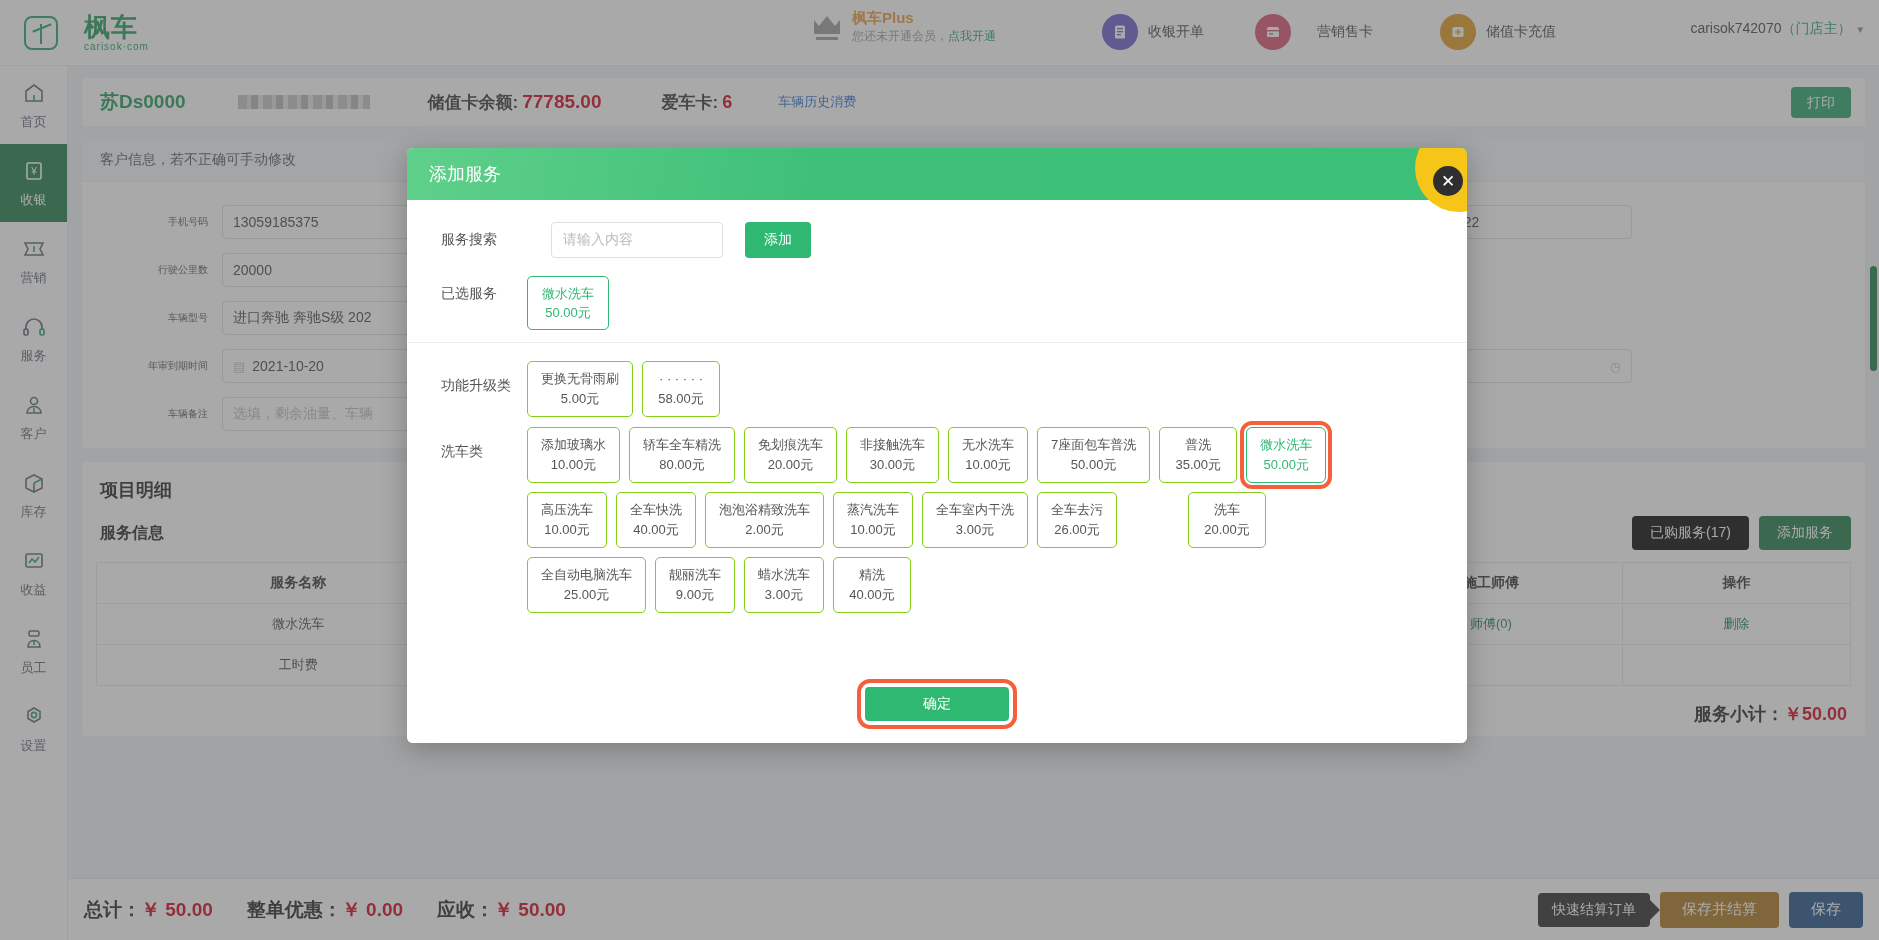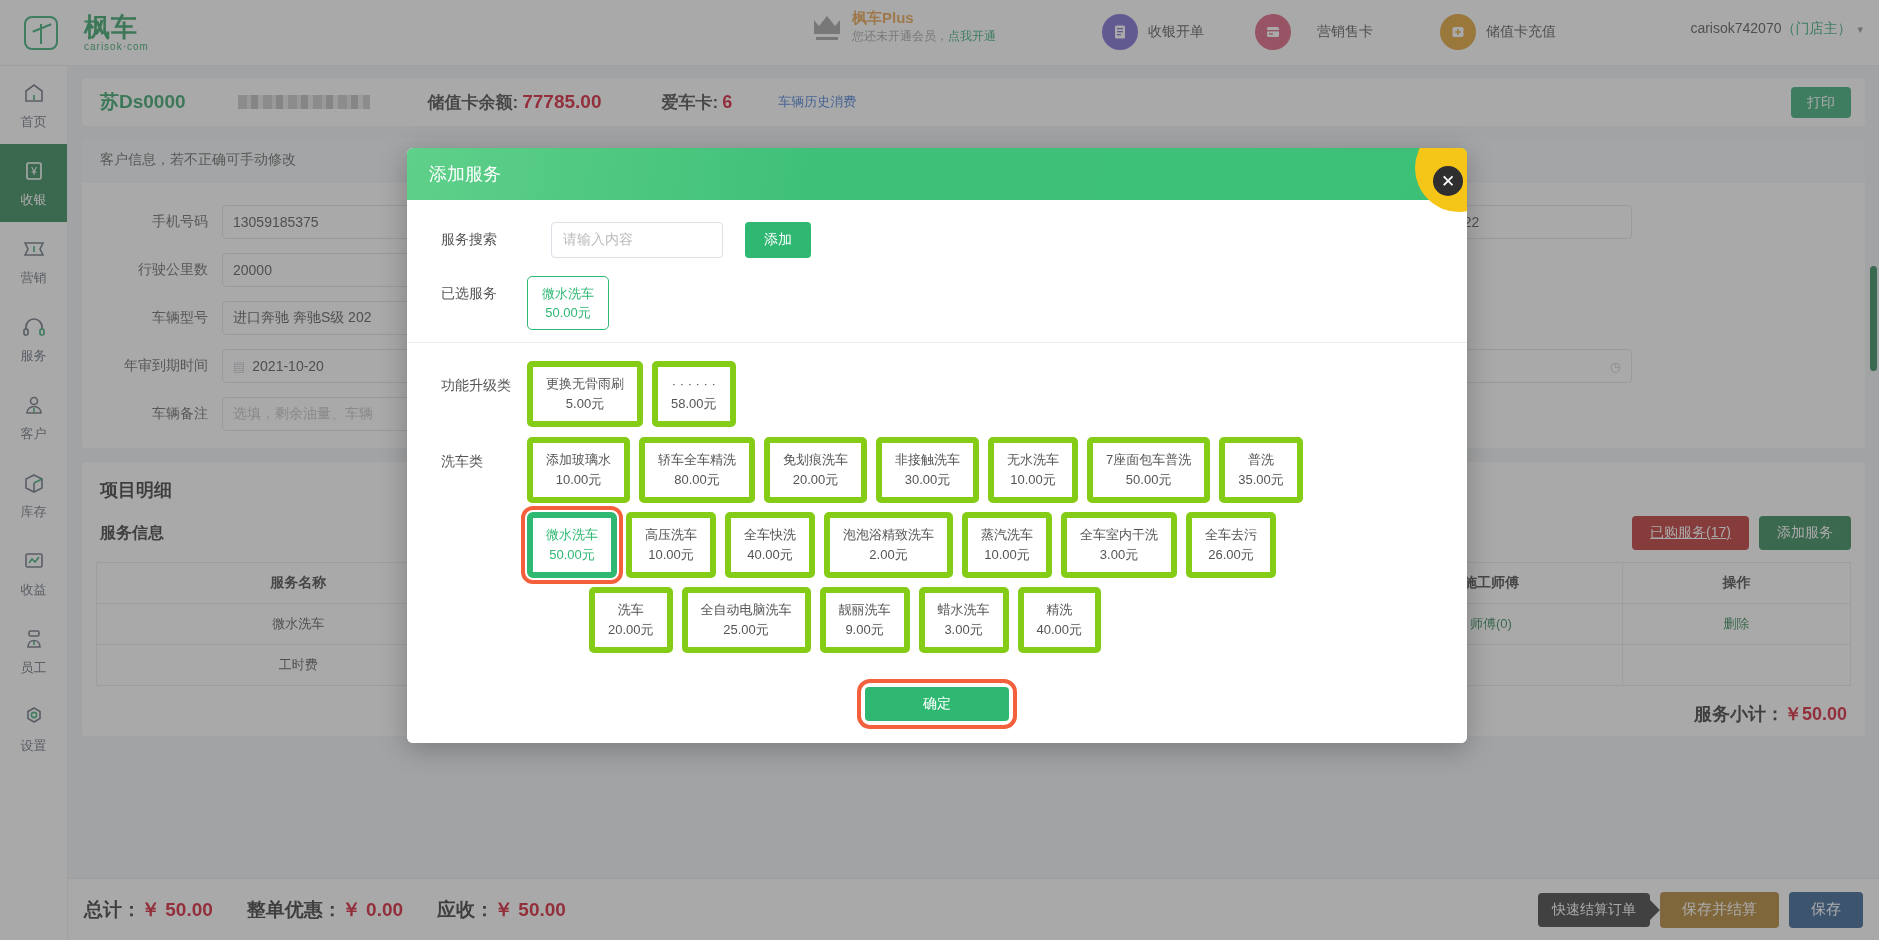--- a/index.html
+++ b/index.html
@@ -67,33 +67,33 @@
   .hist-link { margin-left:46px; font-size:13px; color:#2f6fd0; cursor:pointer;}
   .print-btn { position:absolute; right:14px; top:9px; width:60px; height:31px; background:#21a366; color:#fff;
                border:none; border-radius:4px; font-size:14px; cursor:pointer;}
 
   .card { margin:12px 14px 0 14px; background:#fff; border-radius:3px; }
   .card-head { height:44px; background:#f3f6f8; border-bottom:1px solid #e9eef1; display:flex; align-items:center;
                padding:0 18px; font-size:14px; color:#555;}
   .form-grid { padding:16px 0 10px 0; }
   .frow { display:flex; align-items:center; height:48px; }
   .fld { display:flex; align-items:center; }
-  .flbl { width:140px; text-align:right; font-size:14px; color:#555; padding-right:14px;}
+  .flbl { width:140px; text-align:right; font-size:10px; color:#555; padding-right:14px;}
   .finput { width:265px; height:34px; border:1px solid #dcdfe6; border-radius:4px; background:#fff;
             font-size:14px; color:#444; padding:0 10px; display:flex; align-items:center;}
   .finput.ph { color:#bbb; }
   .finput .cal { color:#c0c4cc; margin-right:7px; font-size:13px;}
   .finput .clk { margin-left:auto; color:#c0c4cc; font-size:13px;}
 
   .sect-title { font-size:18px; font-weight:700; color:#222; padding:16px 0 14px 18px;}
   .sub-head { display:flex; align-items:center; padding:0 14px 12px 18px;}
   .sub-title { font-size:16px; font-weight:700; color:#222;}
   .sub-actions { margin-left:auto; display:flex; gap:10px;}
-  .btn-blue { background:#b91c1c; color:#fff; border:none; border-radius:4px; height:34px; padding:0 18px;
-              font-size:14px; cursor:pointer;text-decoration:underline;}
+  .btn-blue { background:#000000; color:#fff; border:none; border-radius:4px; height:34px; padding:0 18px;
+              font-size:14px; cursor:pointer;}
   .btn-green { background:#1b7a45; color:#fff; border:none; border-radius:4px; height:34px; padding:0 18px;
                font-size:14px; cursor:pointer;}
 
   table.tbl { width:calc(100% - 28px); margin:0 14px; border-collapse:collapse; background:#fff;}
   table.tbl th { border:1px solid #e4e8ec; height:41px; font-size:14px; color:#333; font-weight:700; background:#fff;}
   table.tbl td { border:1px solid #e4e8ec; height:41px; font-size:13px; color:#444; text-align:center;}
   td .cellbox { display:inline-flex; align-items:center; justify-content:center;
                 width:146px; height:30px; border:1px solid #dcdfe6; border-radius:4px; color:#555;}
   td .link-green { color:#1b7a45; cursor:pointer;}
   td .tech { color:#1b7a45; }
@@ -136,21 +136,21 @@
   .add-btn { margin-left:22px; background:#2eb872; color:#fff; border:none; border-radius:4px; width:66px;
              height:36px; font-size:14px; cursor:pointer;}
   .chip { min-width:82px; padding:7px 10px; border:1px solid #2eb872; border-radius:5px; text-align:center;
           color:#2eb872; font-size:13px; line-height:19px; background:#fff; cursor:pointer;}
   .divider { height:1px; background:#ececec; margin:4px 0 18px 0;}
   .freq-title { font-size:14px; color:#555; padding:0 34px 14px 34px;}
 
   .grp { display:flex; padding:0 34px; margin-bottom:10px; align-items:flex-start;}
   .grp-lbl { flex:0 0 86px; font-size:14px; color:#555; padding-top:16px;}
   .grp-items { display:flex; flex-wrap:wrap; gap:9px;}
-  .sv { min-width:78px; padding:7px 13px; border:6px solid #84cc16; border-radius:5px; background:#fff;
+  .sv { min-width:78px; padding:7px 13px; border:1px solid #84cc16; border-radius:5px; background:#fff;
         text-align:center; font-size:13px; color:#555; line-height:20px; cursor:pointer;}
   .sv .p { color:#555; }
   .sv.sel { border-color:#2eb872; color:#2eb872; }
   .sv.sel .p { color:#2eb872; }
   .hl { outline:4px solid #f4603c; outline-offset:2px; border-radius:6px;}
 
   .modal-foot { position:absolute; left:0; right:0; bottom:0; height:78px; background:#fff;
                 display:flex; align-items:center; justify-content:center;}
   .ok-btn { background:#2eb872; color:#fff; border:none; border-radius:4px; width:144px; height:34px;
             font-size:14px; cursor:pointer;}

